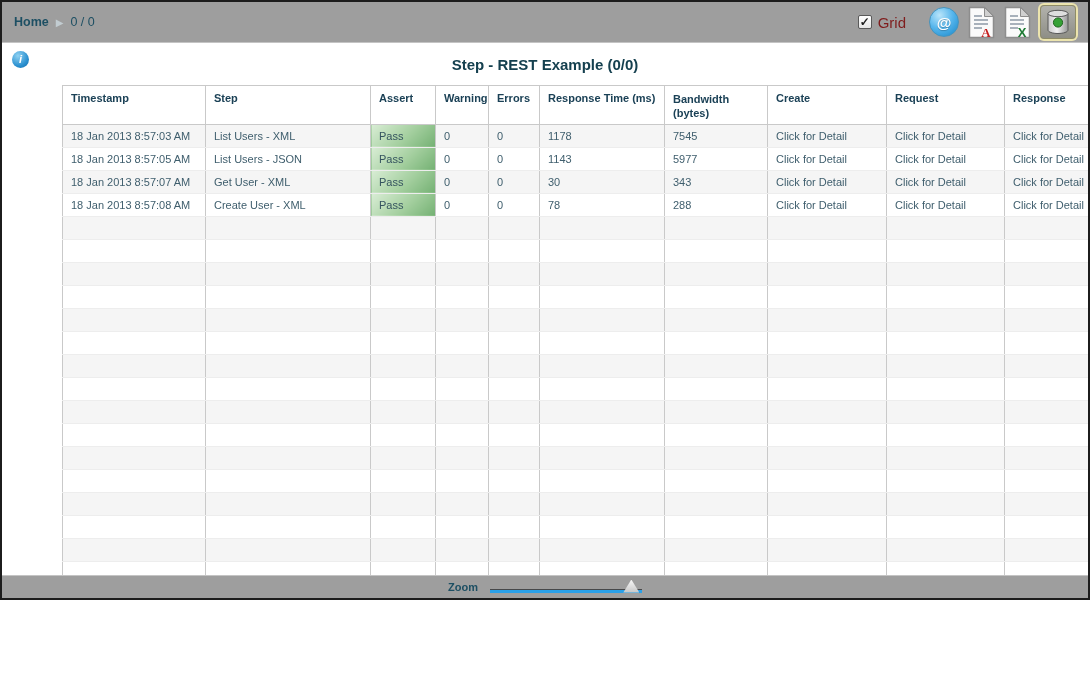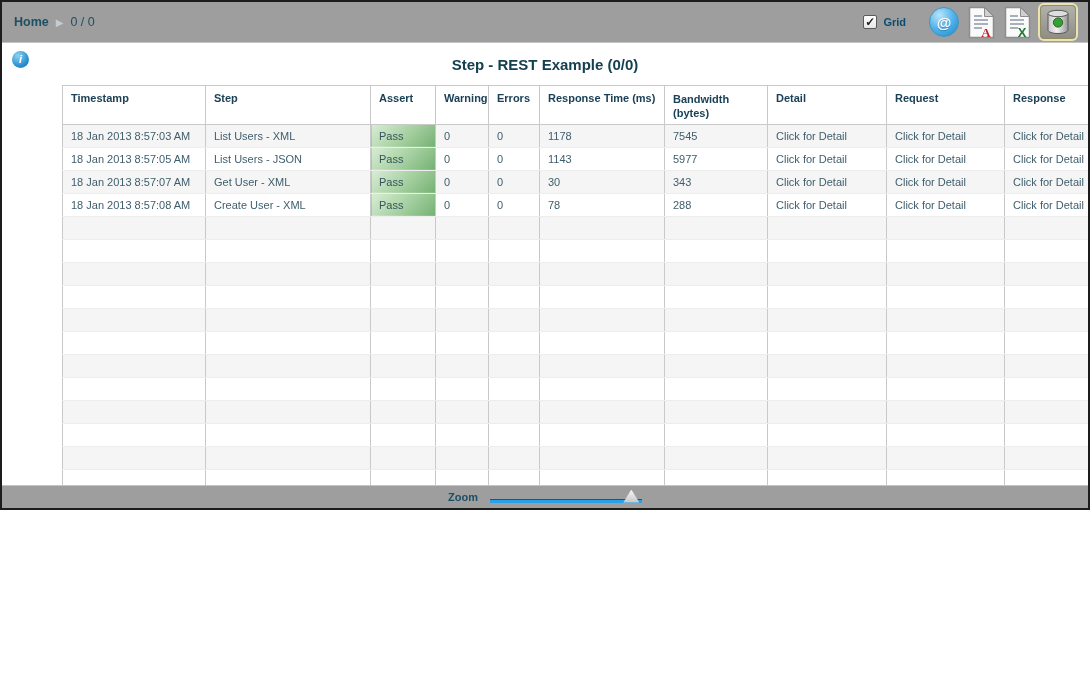--- a/index.html
+++ b/index.html
@@ -1,28 +1,28 @@
 <!DOCTYPE html>
 <html><head>
 <meta charset="utf-8">
 <style>
   * { margin:0; padding:0; box-sizing:border-box; }
   html,body { width:1090px; height:690px; background:#fff; font-family:"Liberation Sans", sans-serif; }
-  .window { width:1090px; height:510px; border:2px solid #1c1c1c; background:#9e9e9e; display:flex; flex-direction:column; overflow:hidden; }
+  .window { width:1090px; height:600px; border:2px solid #1c1c1c; background:#9e9e9e; display:flex; flex-direction:column; overflow:hidden; }
 
   
   .topbar { flex:0 0 40px; display:flex; align-items:center; padding:0 12px; }
   .breadcrumb { display:flex; align-items:center; gap:7px; }
   .crumb { font-size:12.5px; font-weight:bold; color:#1d4f63; text-decoration:none; cursor:pointer; }
   .crumb-sep { color:#c2ccd1; font-size:10px; }
   .crumb-current { font-size:12.5px; font-weight:normal; color:#1d4f63; }
   .topbar-spacer { flex:1; }
   .grid-wrap { display:flex; align-items:center; gap:6px; margin-right:14px; }
   .checkbox { width:14px; height:14px; background:linear-gradient(#ffffff,#e6e6e6); border:1px solid #5a5a5a; border-radius:2px; font-size:12px; line-height:12px; text-align:center; color:#1d1d1d; font-weight:bold; cursor:pointer; }
-  .grid-label { font-weight:bold; font-size:11px; color:#0c4a6e; }
+  .grid-label { font-weight:normal; font-size:15px; color:#7f1d1d; }
   .tool-btn { margin-left:9px; cursor:pointer; display:flex; align-items:center; justify-content:center; }
   .at-icon { width:30px; height:30px; border-radius:50%; background:radial-gradient(circle at 34% 26%, #b9e5fa 0%, #55b5ec 48%, #1886c8 100%); border:1px solid #4694bd; color:#fff; font-weight:bold; font-size:15px; display:flex; align-items:center; justify-content:center; text-shadow:0 1px 1px rgba(0,0,0,.25); }
   .db-btn { padding:3px 5px; border-radius:4px; background:linear-gradient(#b2b2ac,#8e8e86); border:1px solid #8f8c66; box-shadow:0 0 0 2px #ece4ae; }
 
   
   .content { flex:1; background:#fff; border-top:1px solid #c4c4c4; border-bottom:1px solid #c4c4c4; position:relative; overflow:hidden; }
   .title-row { height:42px; display:flex; align-items:center; justify-content:center; position:relative; }
   .info-icon { position:absolute; left:10px; top:8px; width:17px; height:17px; border-radius:50%; background:radial-gradient(circle at 35% 28%, #90d2f2 0%, #2a90d0 62%, #176ba6 100%); color:#fff; font-size:11px; font-weight:bold; font-style:italic; text-align:center; line-height:17px; cursor:pointer; }
   .page-title { font-size:15px; font-weight:bold; color:#15404f; }
 
@@ -122,21 +122,21 @@
           </colgroup>
         <thead>
             <tr>
               <th class="c-timestamp">Timestamp</th>
               <th class="c-step">Step</th>
               <th class="c-status">Assert</th>
               <th class="c-warnings">Warnings</th>
               <th class="c-errors">Errors</th>
               <th class="c-response-time">Response Time (ms)</th>
               <th class="c-bandwidth">Bandwidth (bytes)</th>
-              <th class="c-assert">Detail</th>
+              <th class="c-assert">Create</th>
               <th class="c-request">Request</th>
               <th class="c-response">Response</th>
             </tr>
           </thead>
         <tbody>
             <tr>
               <td class="c-timestamp">18 Jan 2013 8:57:03 AM</td>
               <td class="c-step">List Users - XML</td>
               <td class="c-status status-pass">Pass</td>
               <td class="c-warnings">0</td>

